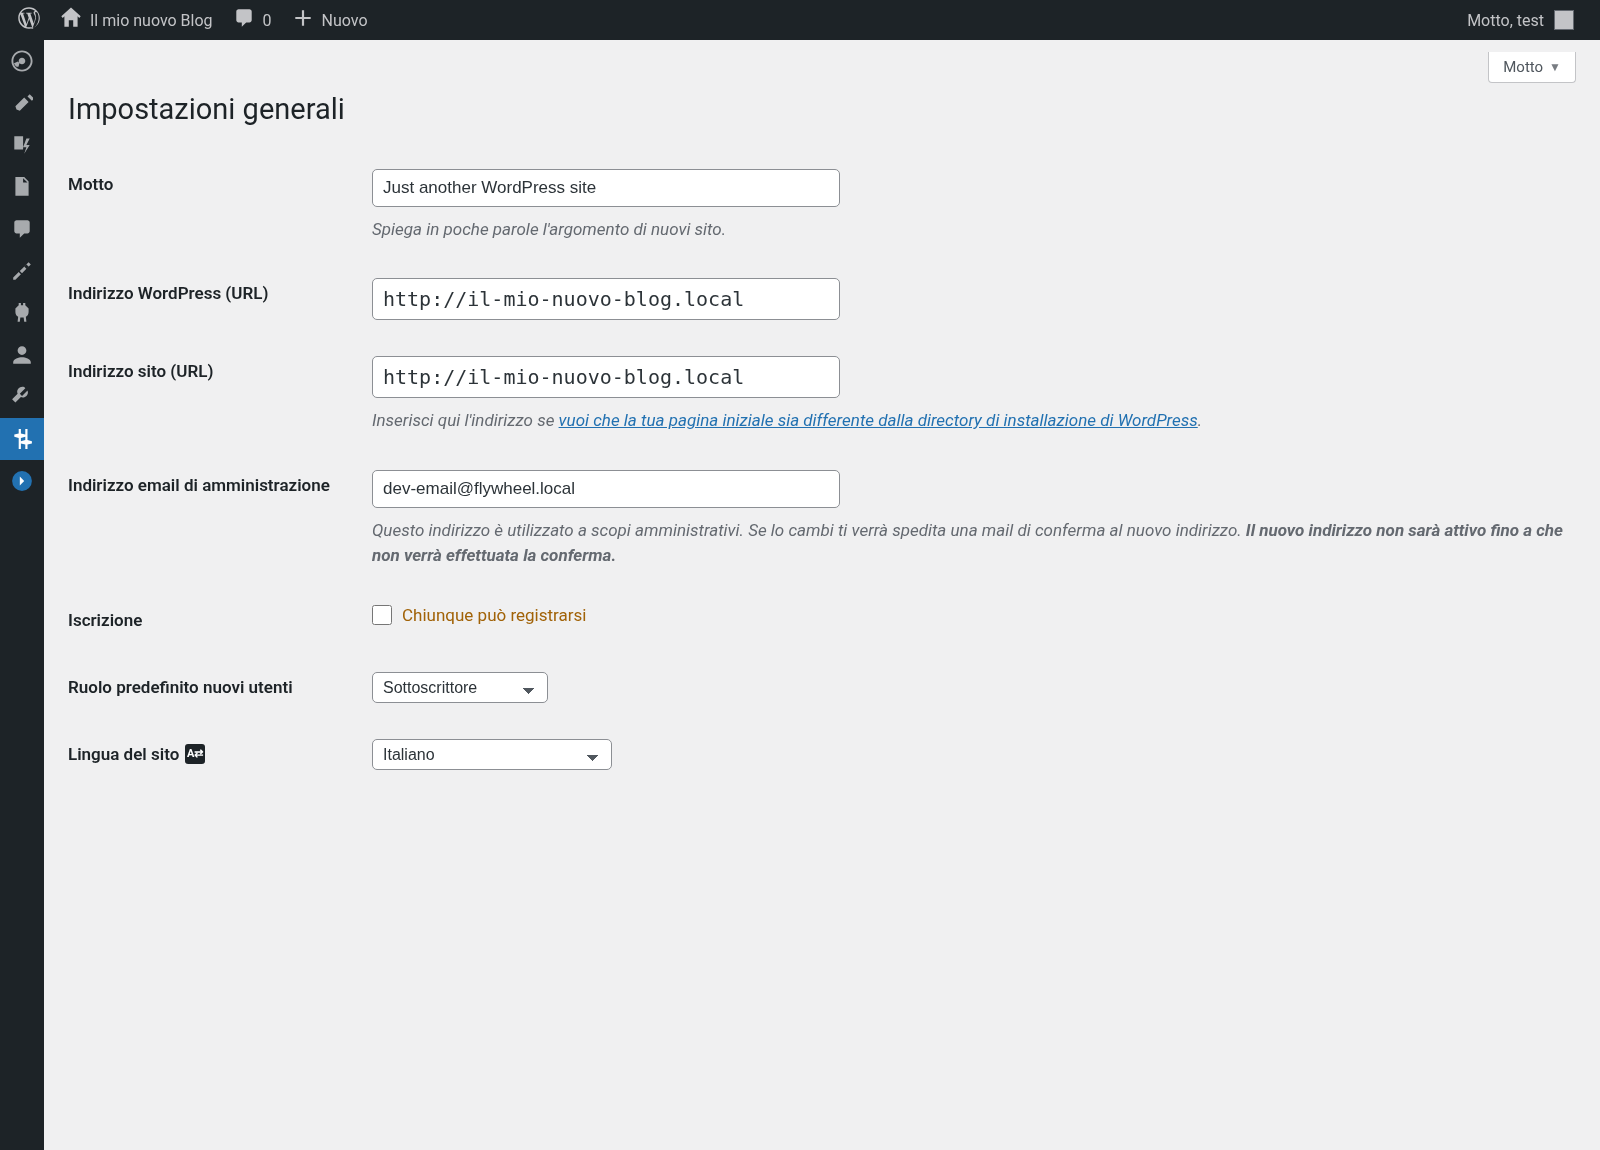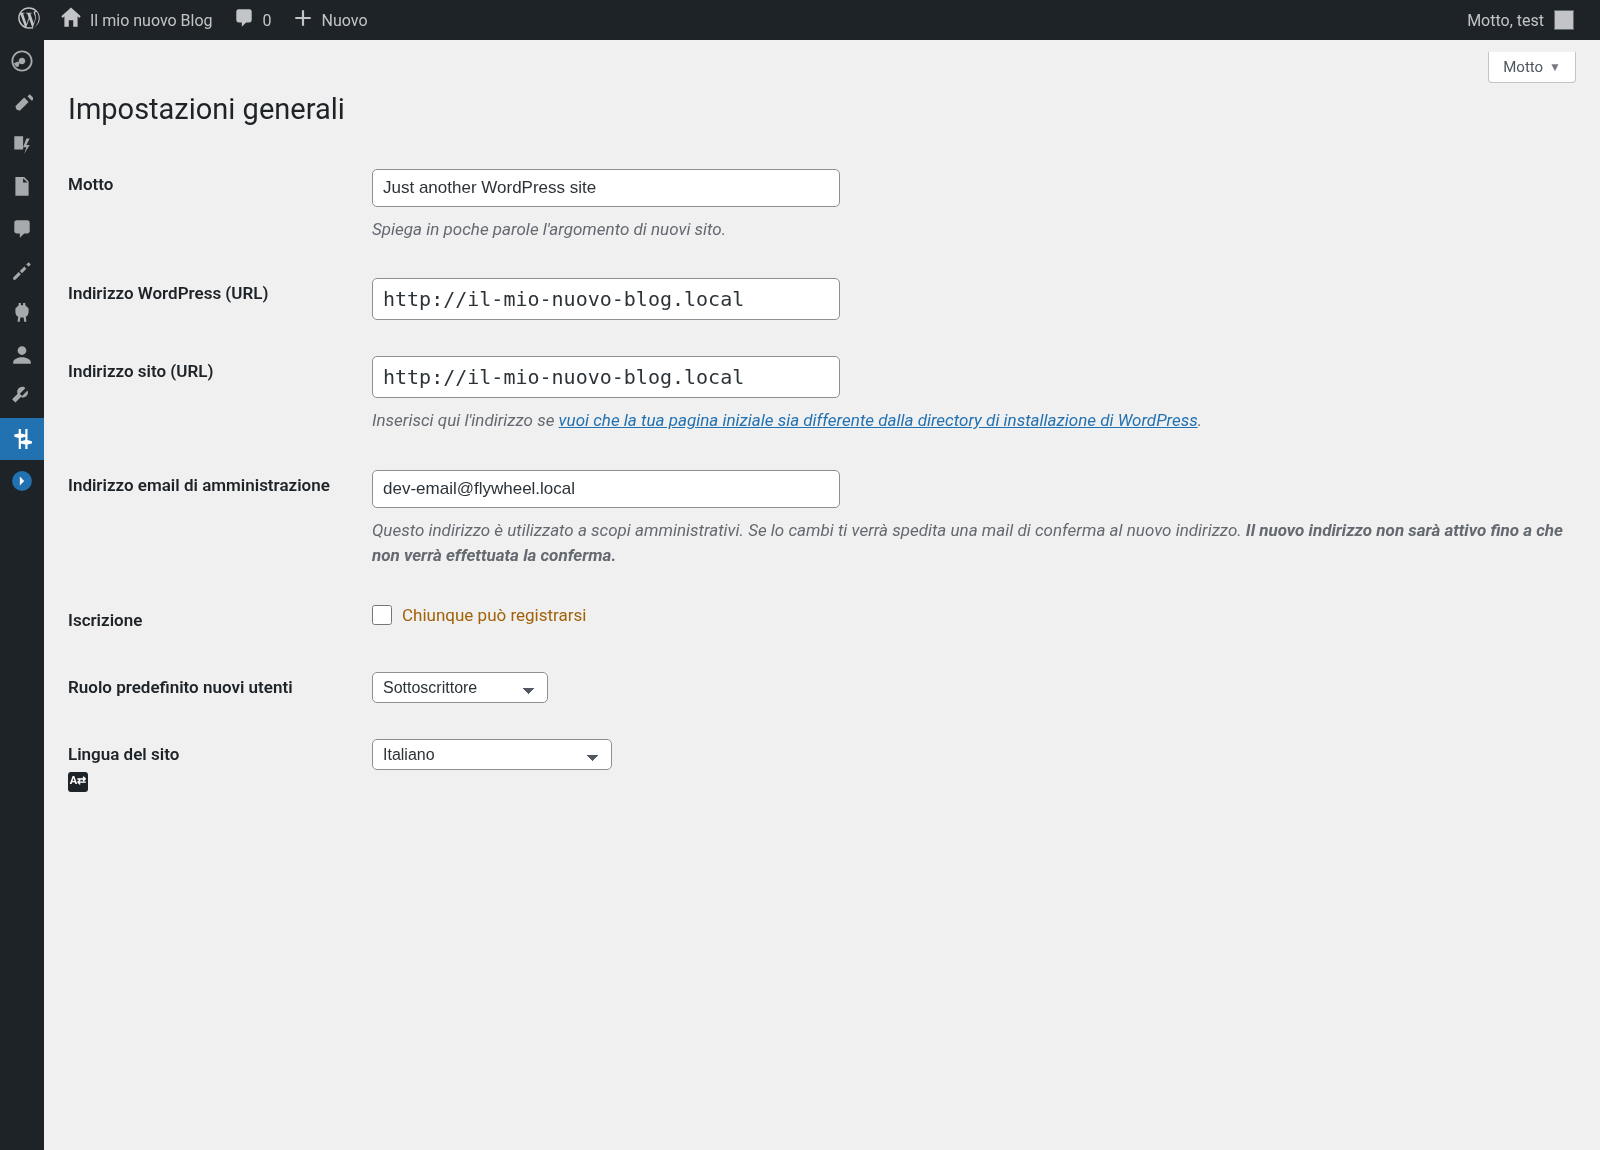--- a/index.html
+++ b/index.html
@@ -31,21 +31,21 @@
   width: 468px; padding: 7px 10px; font-size: 17px; border: 1px solid #8c8f94; border-radius: 5px; background: #fff; color: #2c3338; line-height: 1.3;
 }
 .form-table input.code { font-family: Menlo, Consolas, monospace; font-size: 20px; }
 .form-table select { min-width: 176px; padding: 6px 30px 6px 10px; font-size: 16px; border: 1px solid #8c8f94; border-radius: 5px; background: #fff; color: #2c3338; appearance: none; -webkit-appearance: none; background-image: linear-gradient(45deg, transparent 50%, #50575e 50%), linear-gradient(135deg, #50575e 50%, transparent 50%); background-position: calc(100% - 18px) 15px, calc(100% - 12px) 15px; background-size: 6px 6px; background-repeat: no-repeat; }
 .description { color: #646970; font-size: 17px; font-style: italic; margin-top: 10px; line-height: 1.5; }
 .description a { color: #2271b1; font-style: italic; text-decoration: underline; }
 .description strong { font-weight: 700; font-style: italic; }
 .checkbox-row { display: flex; align-items: center; gap: 10px; }
 .checkbox-row input[type="checkbox"] { width: 20px; height: 20px; border: 1px solid #8c8f94; border-radius: 4px; }
 .checkbox-row label { font-size: 17px; color: #a16207; }
-.th-with-icon { display: inline-flex; gap: 6px; flex-direction: column; }
+.th-with-icon { display: inline-flex; align-items: center; gap: 6px; }
 .lang-icon { display:inline-flex; width:20px; height:20px; background:#1d2327; border-radius:3px; align-items:center; justify-content:center; color:#fff; font-size:11px; font-weight:bold; }
 
 .ab-icon svg { width: 22px; height: 22px; fill: currentColor; }
 </style>
 </head>
 <body>
 
 <div class="adminbar">
   <div class="adminbar-left">
     <div class="adminbar-item">

